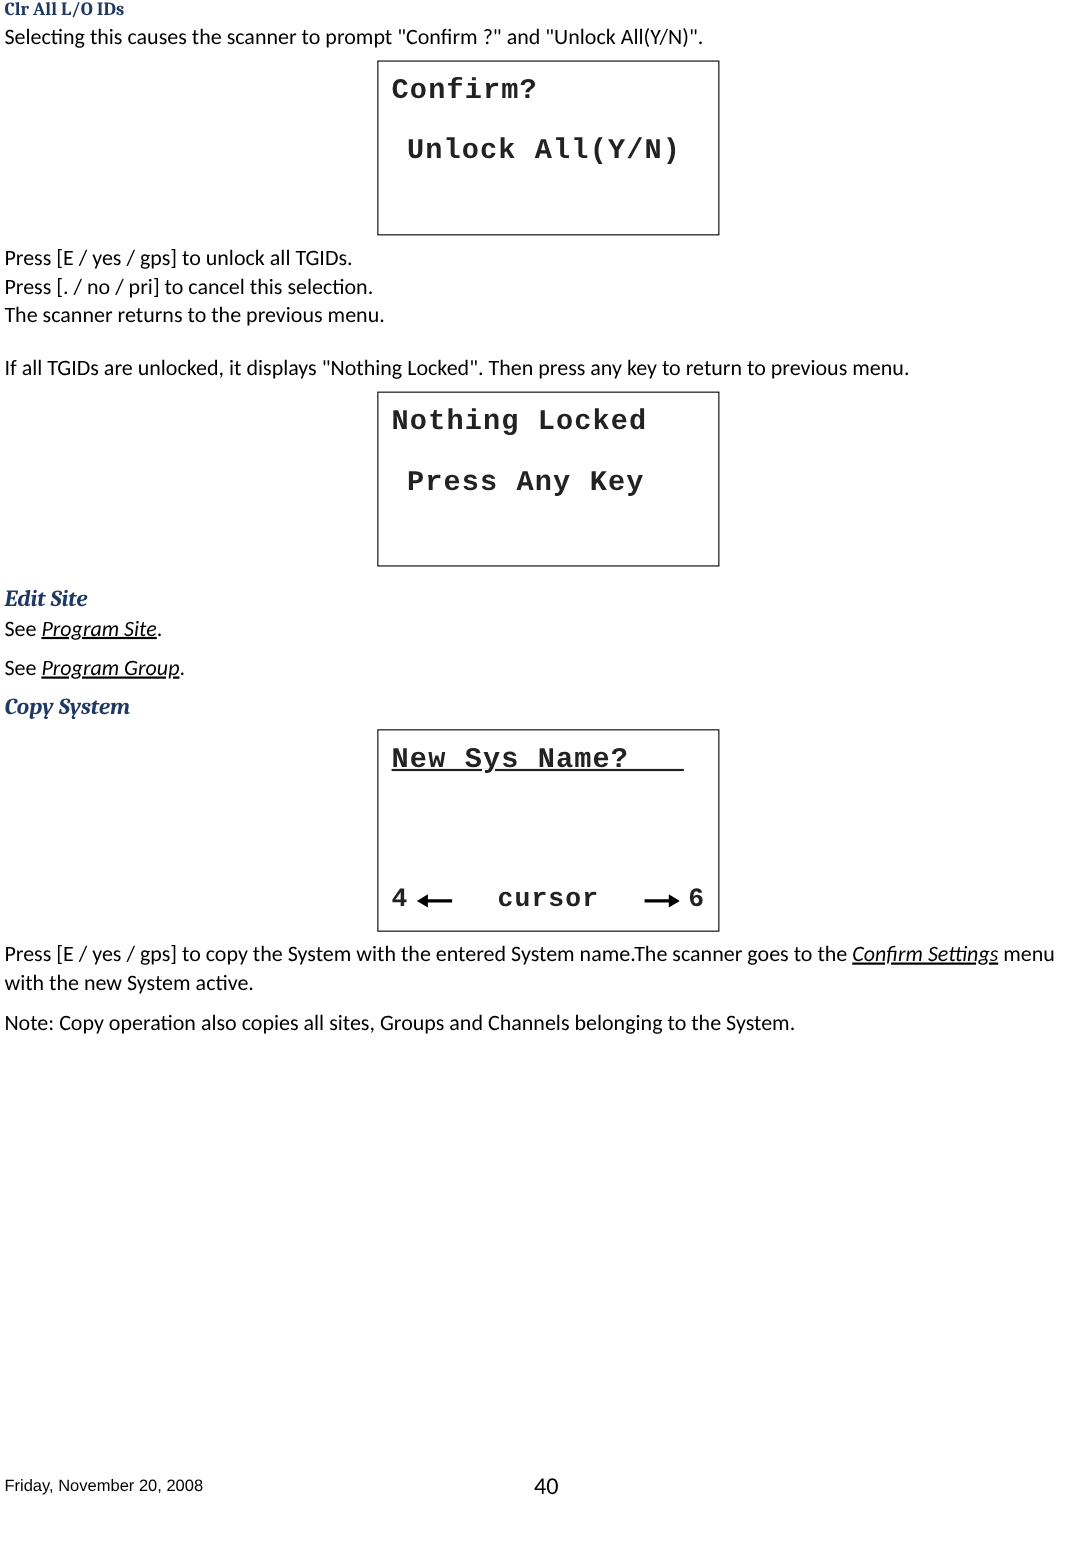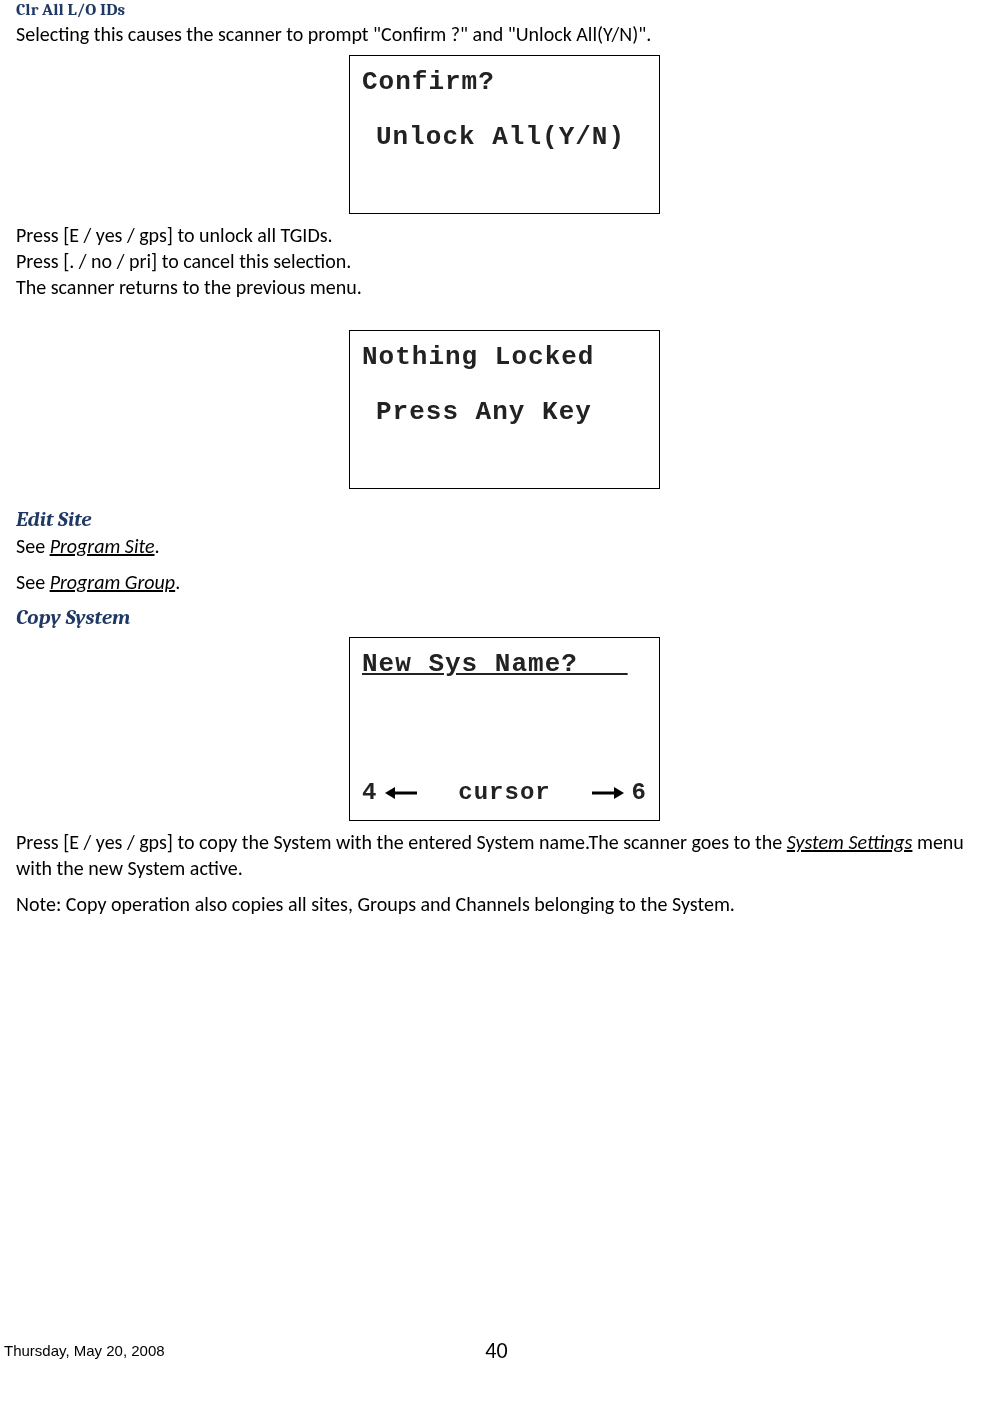--- a/index.html
+++ b/index.html
@@ -4,21 +4,21 @@
 <style>
   body {
     margin: 0;
     padding: 0;
     background: #fff;
     font-family: Calibri, "Segoe UI", sans-serif;
     color: #000;
     width: 993px;
   }
   .page {
-    padding: 0 0 0 16px;
+    padding: 0 0 0 4px;
     position: relative;
     min-height: 1360px;
   }
   .h3 {
     font-family: Cambria, Georgia, serif;
     font-weight: bold;
     color: #1f3864;
     font-size: 17px;
     margin: 0 0 2px 0;
   }
@@ -108,20 +108,21 @@
     <div class="blank"></div>
     <div class="line indent">Unlock All(Y/N)</div>
     <div class="blank"></div>
     <div class="blank"></div>
   </div>
 
   <div class="body">Press [E / yes / gps] to unlock all TGIDs.</div>
   <div class="body">Press [. / no / pri] to cancel this selection.</div>
   <div class="body">The scanner returns to the previous menu.</div>
   <div class="para-gap"></div>
+  <div class="body">If all TGIDs are unlocked, it displays "Nothing Locked". Then press any key to return to previous menu.</div>
 
   <div class="lcd">
     <div class="line">Nothing Locked</div>
     <div class="blank"></div>
     <div class="line indent">Press Any Key</div>
     <div class="blank"></div>
     <div class="blank"></div>
   </div>
 
   <div class="small-gap"></div>
@@ -151,23 +152,23 @@
       <span class="spacer"></span>
       <svg class="arrow" viewBox="0 0 34 20">
         <line x1="2" y1="10" x2="28" y2="10" stroke="#000" stroke-width="3"></line>
         <polygon points="34,10 24,4 24,16" fill="#000"></polygon>
       </svg>
       <span class="num">6</span>
     </div>
   </div>
 
   <div class="body">
-    <span>Press [E / yes / gps] to copy the System with the entered System name.The scanner goes to the </span><span class="link">System Settings</span><span> menu with the new System active.</span>
+    <span>Press [E / yes / gps] to copy the System with the entered System name.The scanner goes to the </span><span class="link">Confirm Settings</span><span> menu with the new System active.</span>
   </div>
   <div class="small-gap"></div>
   <div class="body">Note: Copy operation also copies  all sites, Groups and Channels belonging  to the System.</div>
 
   <div class="footer">
-    <span class="date">Thursday, May 20, 2008</span>
+    <span class="date">Friday, November 20, 2008</span>
     <span class="pagenum">40</span>
   </div>
 
 </div>
 
 </body></html>

